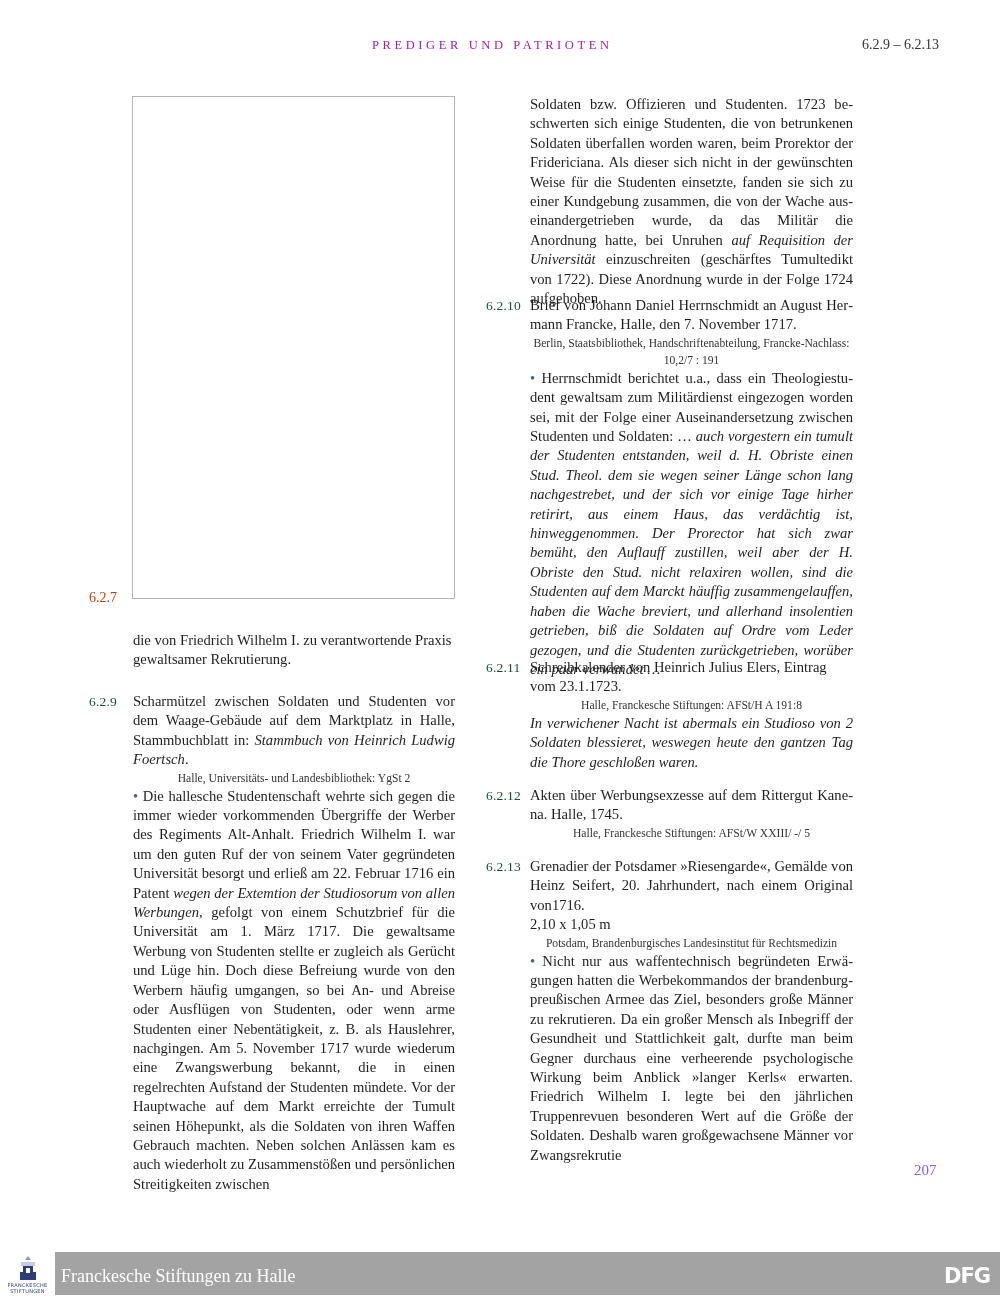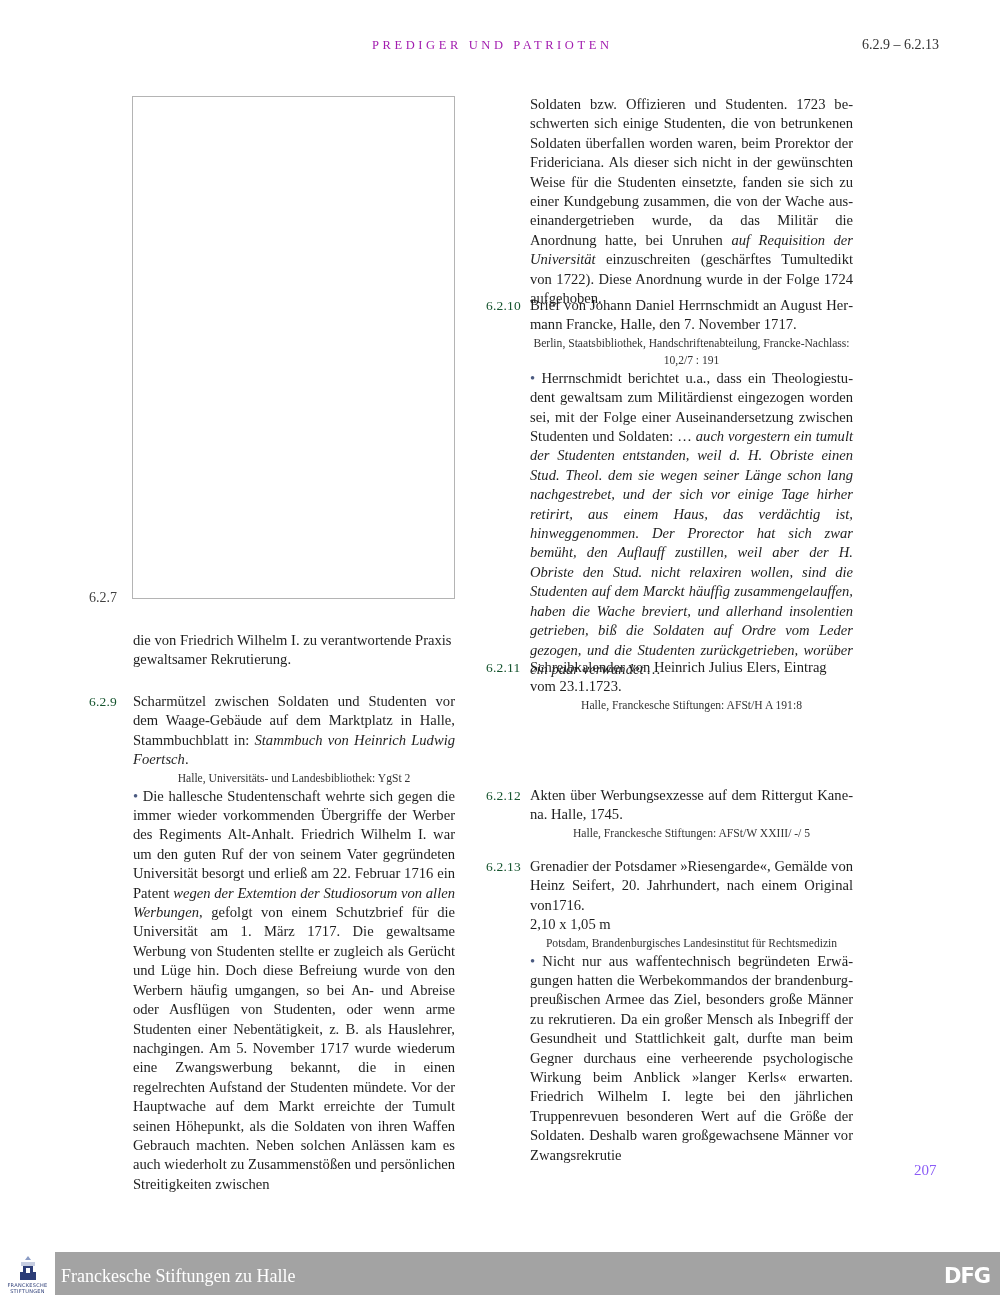--- a/index.html
+++ b/index.html
@@ -14,21 +14,21 @@
   }
   .running-range {
     position: absolute; top: 37px; left: 862px;
     font-size: 14px; color: #333;
   }
   .figure-frame {
     position: absolute; left: 132px; top: 96px; width: 323px; height: 503px;
     border: 1px solid #b4b4b4; background: #fff; box-sizing: border-box;
   }
   .figure-label {
-    position: absolute; left: 89px; top: 590px; font-size: 14px; color: #404040;
+    position: absolute; left: 89px; top: 590px; font-size: 14px; color: #c2410c;
   }
   .col {
     position: absolute; font-size: 14.6px; line-height: 19.4px;
     text-align: justify; hyphens: manual;
   }
   .col-left { left: 133px; width: 322px; }
   .col-right { left: 530px; width: 323px; }
   .entry-num {
     position: absolute; left: -44px; top: 0; font-size: 13.5px; color: #14532d;
     font-variant: small-caps; letter-spacing: 0.2px;
@@ -89,20 +89,21 @@
   <div class="entry-num">6.2.10</div>
   <p>Brief von Johann Daniel Herrnschmidt an August Her­mann Francke, Halle, den 7. November 1717.</p>
   <p class="loc">Berlin, Staatsbibliothek, Handschriftenabteilung, Francke-Nach­lass: 10,2/7 : 191</p>
   <p><span class="bullet">•</span><span> Herrnschmidt berichtet u.a., dass ein Theologiestu­dent gewaltsam zum Militärdienst eingezogen worden sei, mit der Folge einer Auseinandersetzung zwischen Studenten und Soldaten: … </span><span class="it">auch vorgestern ein tumult der Studenten entstanden, weil d. H. Obriste einen Stud. Theol. dem sie wegen seiner Länge schon lang nachgestre­bet, und der sich vor einige Tage hirher retirirt, aus einem Haus, das verdächtig ist, hinweggenommen. Der Prorec­tor hat sich zwar bemüht, den Auflauff zustillen, weil aber der H. Obriste den Stud. nicht relaxiren wollen, sind die Studenten auf dem Marckt häuffig zusammengelauffen, haben die Wache breviert, und allerhand insolentien getrieben, biß die Soldaten auf Ordre vom Leder gezogen, und die Studenten zurückgetrieben, worüber ein paar ver­wundet …</span></p>
 </div>
 
 <div class="col col-right" style="top:658px;">
   <div class="entry-num">6.2.11</div>
   <p style="text-align:left;">Schreibkalender von Heinrich Julius Elers, Eintrag vom 23.1.1723.</p>
   <p class="loc">Halle, Franckesche Stiftungen: AFSt/H  A 191:8</p>
+  <p class="it">In verwichener Nacht ist abermals ein Studioso von 2 Sol­daten blessieret, weswegen heute den gantzen Tag die Thore geschloßen waren.</p>
 </div>
 
 <div class="col col-right" style="top:786px;">
   <div class="entry-num">6.2.12</div>
   <p>Akten über Werbungsexzesse auf dem Rittergut Kane­na. Halle, 1745.</p>
   <p class="loc">Halle, Franckesche Stiftungen: AFSt/W  XXIII/ -/ 5</p>
 </div>
 
 <div class="col col-right" style="top:857px;">
   <div class="entry-num">6.2.13</div>

